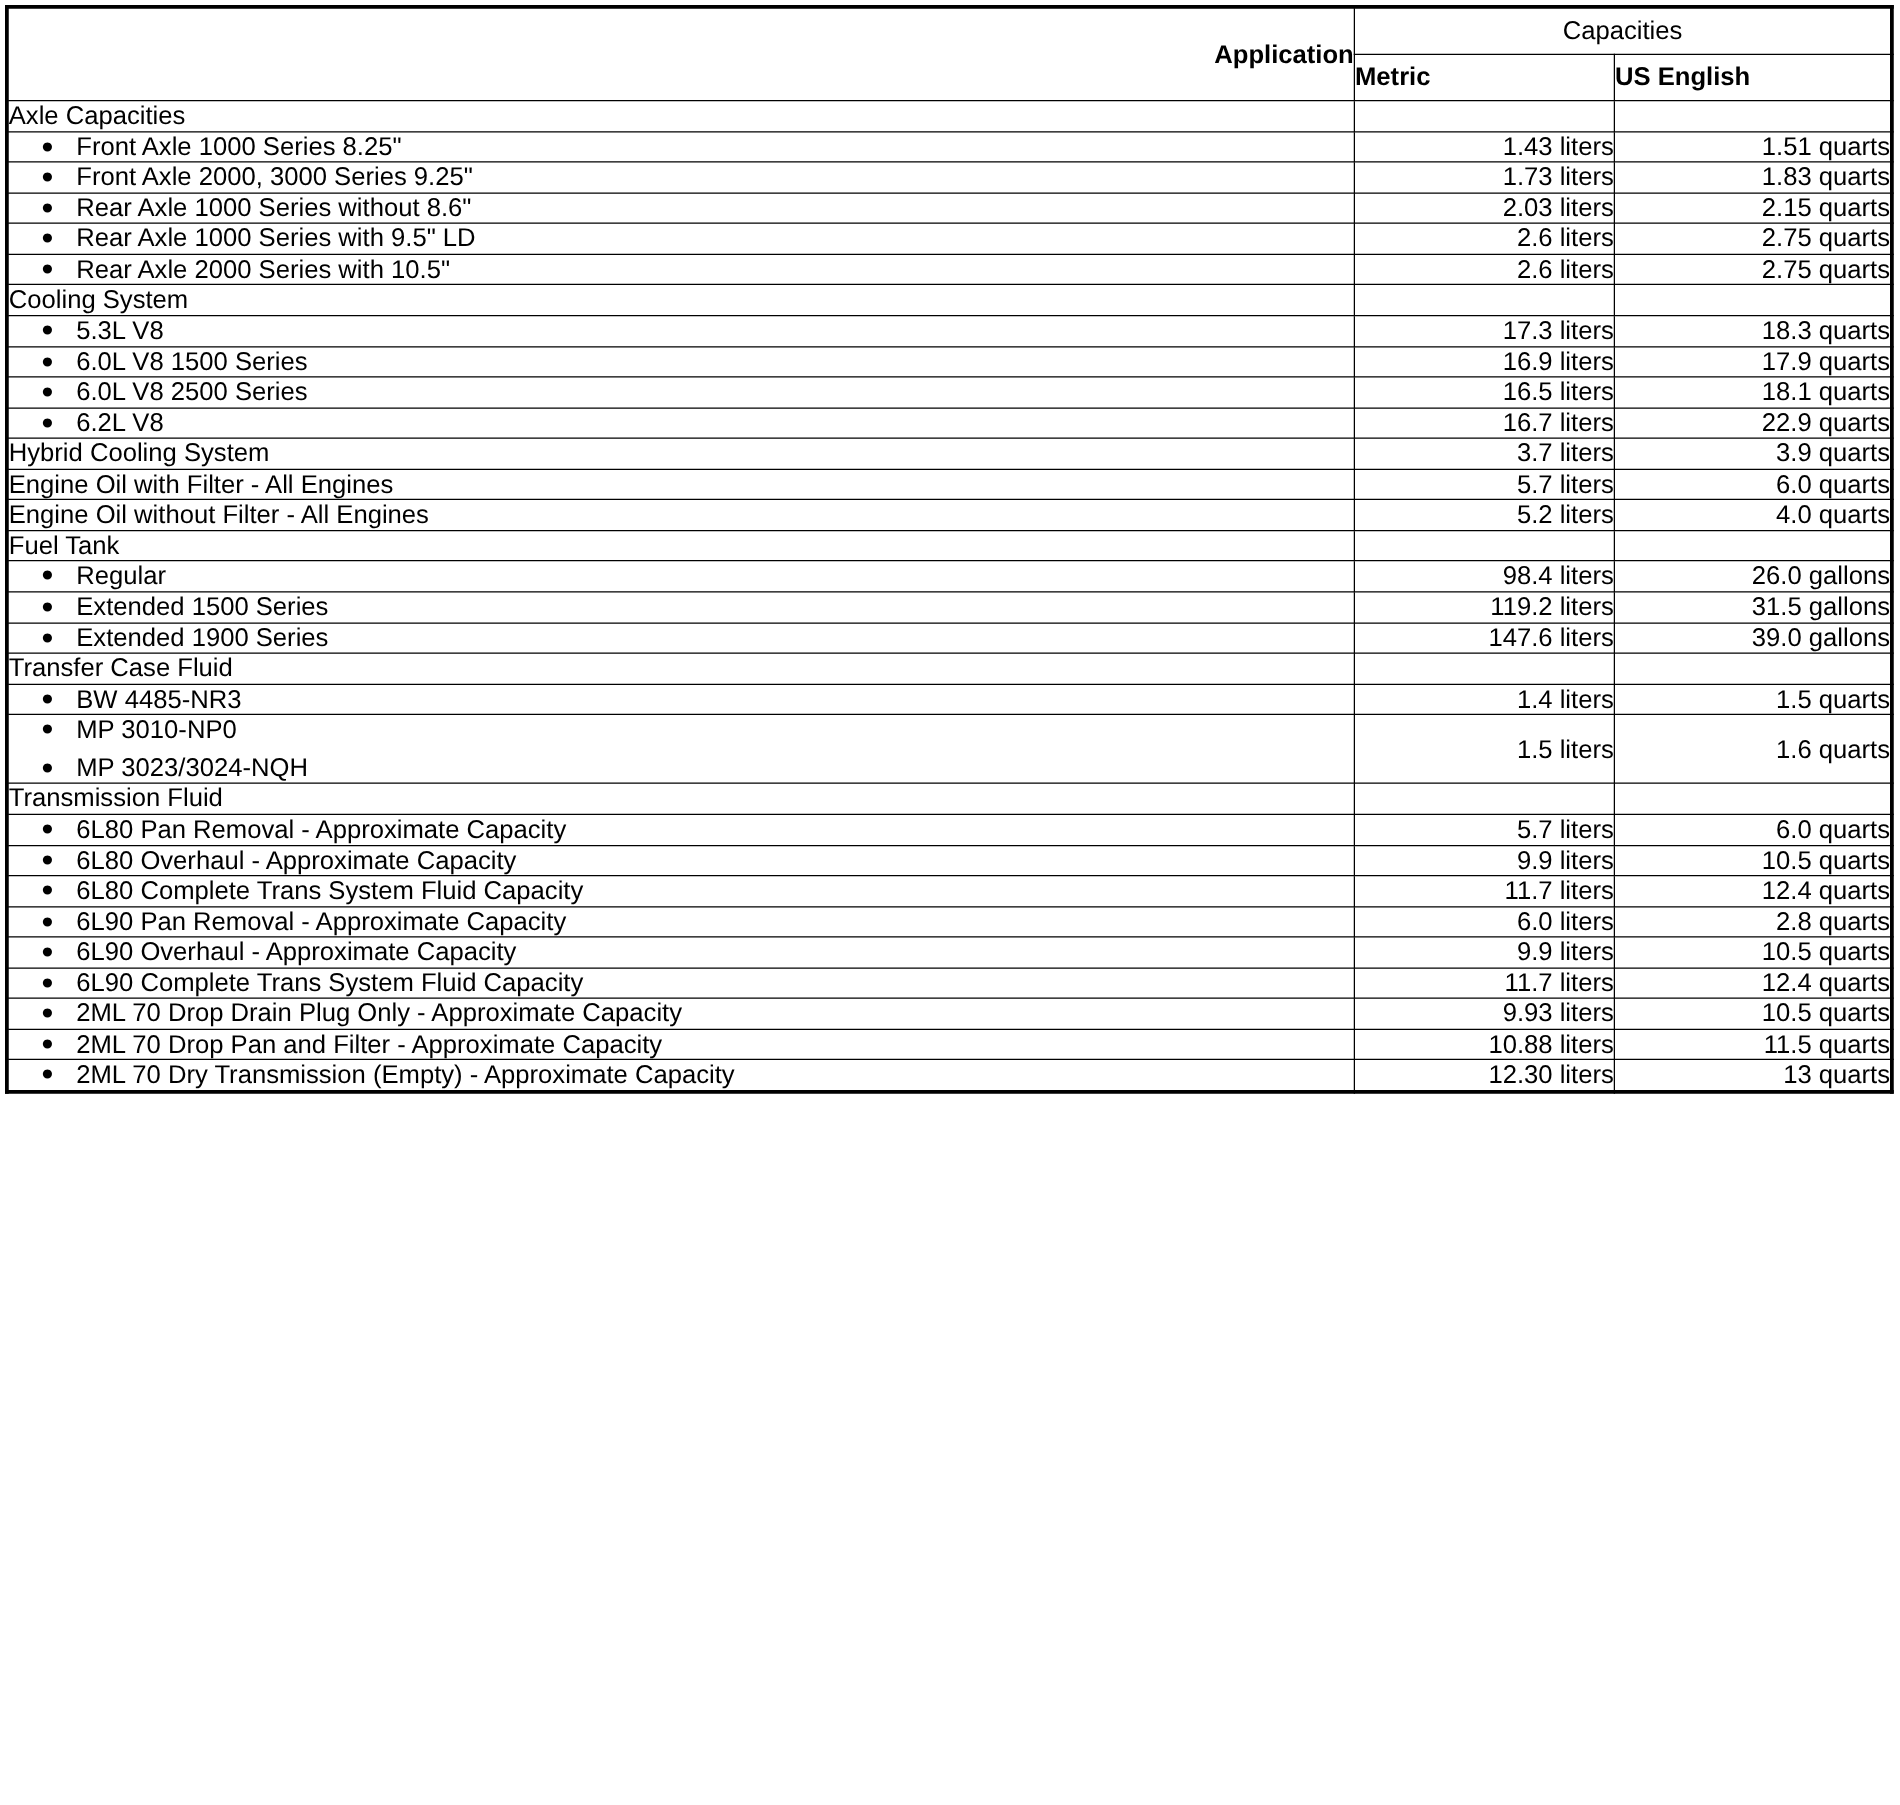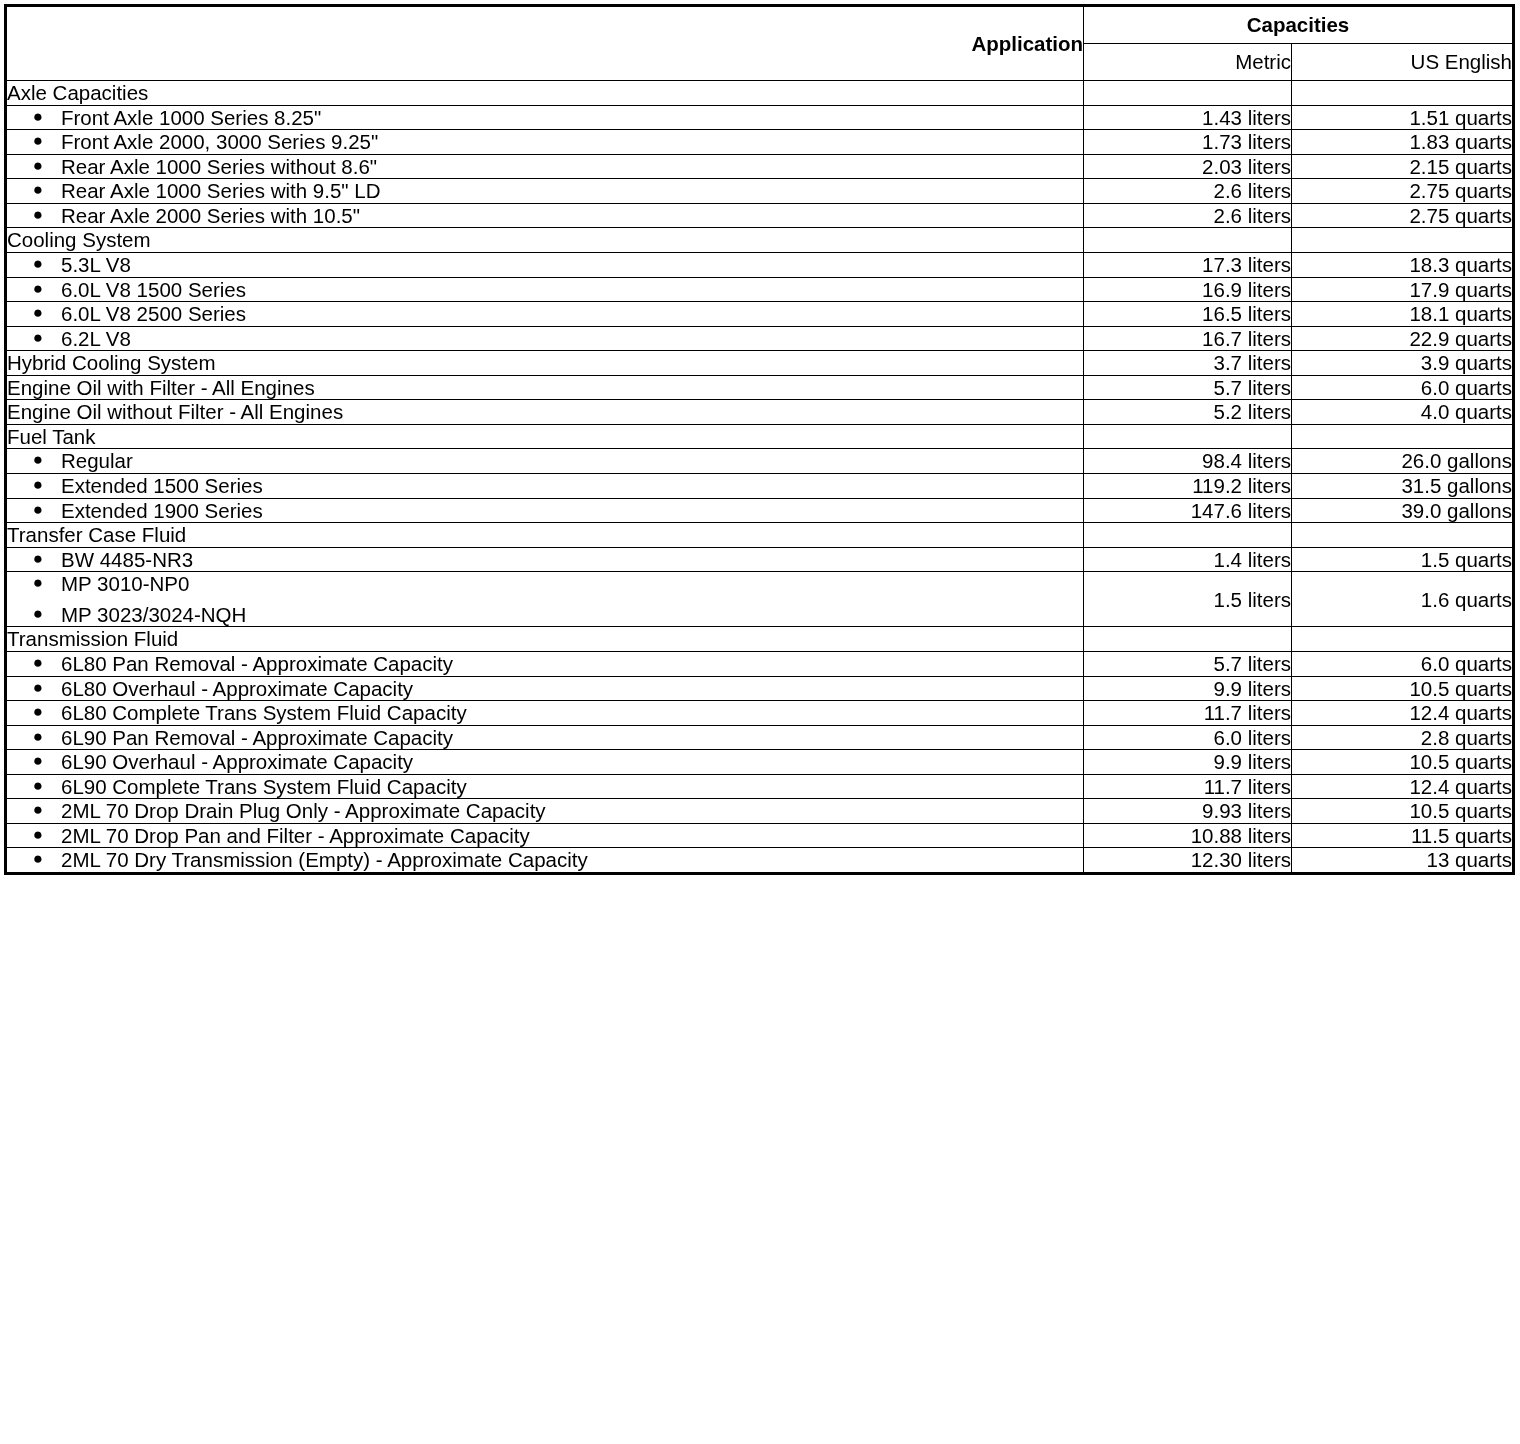--- a/index.html
+++ b/index.html
@@ -33,34 +33,34 @@
   table.capacities td {
     border: 1.5px solid #000;
     padding: 0;
     vertical-align: middle;
     font-size: 20.5px;
     line-height: 1.15;
   }
   
   .hdr-cap {
     text-align: center;
-    font-weight: bold;
+    font-weight: normal;
     font-size: 21px;
     height: 36px;
     padding: 3px 0;
   }
   .hdr-app {
     text-align: right;
     font-weight: bold;
     font-size: 21px;
     padding: 6px 0;
   }
   .hdr-sub {
-    text-align: right;
-    font-weight: normal;
+    text-align: left;
+    font-weight: bold;
     font-size: 21px;
     height: 36px;
     padding: 3px 0;
   }
 
   
   td.app {
     padding: 9px 0 9px 12px;
     text-align: left;
   }

